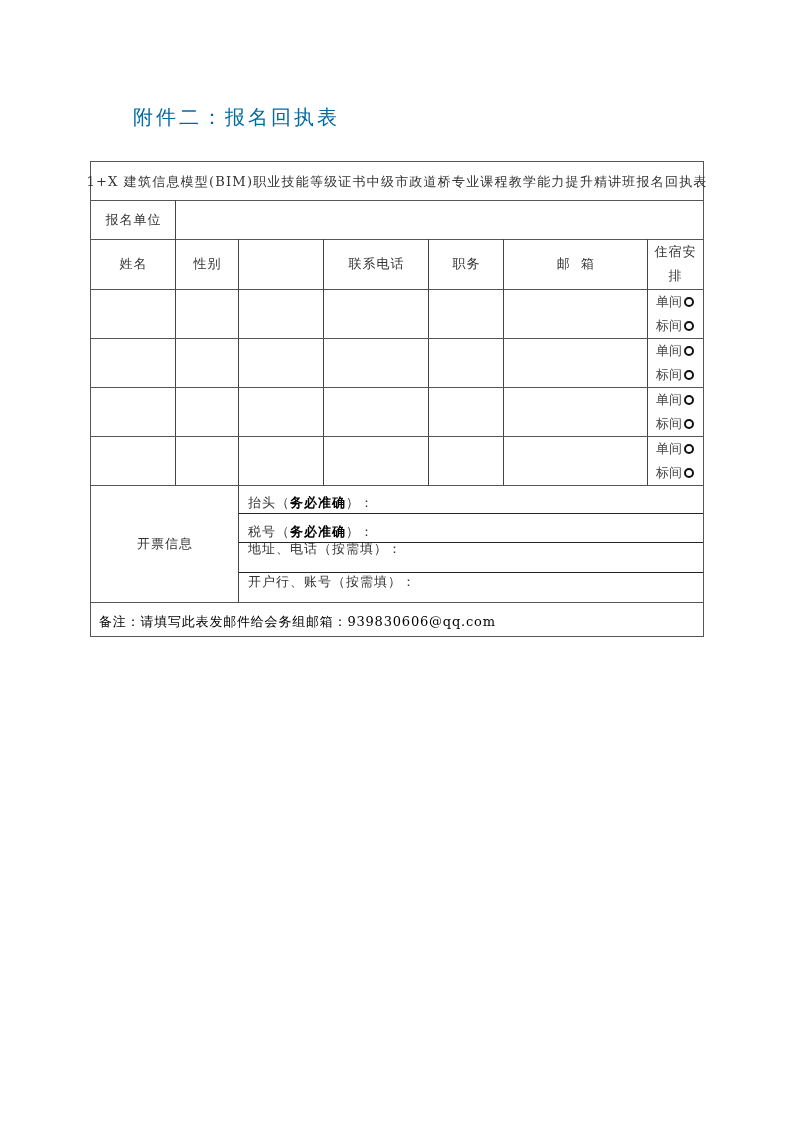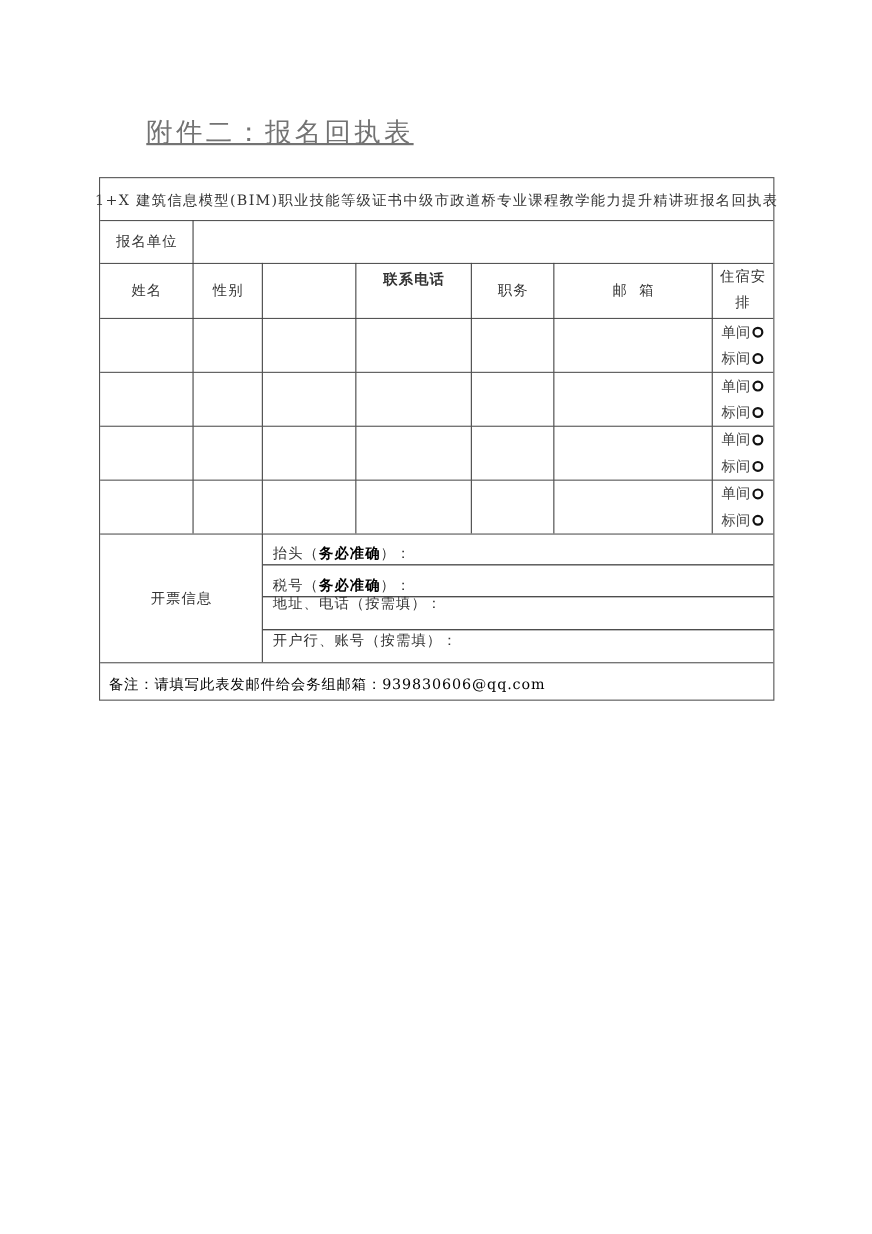--- a/index.html
+++ b/index.html
@@ -1,18 +1,18 @@
 <!DOCTYPE html>
 <html><head>
 <meta charset="utf-8">
 <style>
   html, body { margin: 0; padding: 0; background: #ffffff; }
   body { width: 793px; height: 1122px; position: relative; overflow: hidden;
          font-family: "DejaVu Serif", "Liberation Serif", serif; color: #222; }
-  .title { position: absolute; left: 133px; top: 104px; font-size: 24px; letter-spacing: 3px; color: #737373; text-decoration: underline; }
+  .title { position: absolute; left: 133px; top: 104px; font-size: 20px; letter-spacing: 3px; color: #0369a1; }
   .form { position: absolute; left: 90px; top: 161px; width: 614px; height: 476px;
           border: 1px solid #555; box-sizing: border-box; }
   .cell { position: absolute; box-sizing: border-box; display: flex; align-items: center;
           font-size: 13px; color: #333; letter-spacing: 1px; }
   .center { justify-content: center; text-align: center; }
   .hl { position: absolute; height: 0; border-top: 1px solid #555; }
   .vl { position: absolute; width: 0; border-left: 1px solid #444; }
   .heading-row { font-size: 13px; letter-spacing: 1.2px; white-space: nowrap; }
   .room-opt { position: absolute; display: flex; align-items: center; font-size: 13px; color: #444; }
   .radio { display: inline-block; width: 6px; height: 6px; border: 2.5px solid #111; border-radius: 50%;
@@ -31,21 +31,21 @@
   <div class="cell center heading-row" style="left:0;top:0;width:612px;height:39px;">1+X 建筑信息模型(BIM)职业技能等级证书中级市政道桥专业课程教学能力提升精讲班报名回执表</div>
   <div class="hl" style="left:0;top:38px;width:612px;"></div>
 
   <div class="cell center" style="left:0;top:39px;width:85px;height:38px;">报名单位</div>
   <div class="cell" style="left:85px;top:39px;width:527px;height:38px;"></div>
   <div class="vl" style="left:84px;top:38px;height:39px;"></div>
   <div class="hl" style="left:0;top:77px;width:612px;"></div>
 
   <div class="cell center" style="left:0;top:77px;width:85px;height:50px;">姓名</div>
   <div class="cell center" style="left:85px;top:77px;width:63px;height:50px;">性别</div>
-  <div class="cell center" style="left:233px;top:67px;width:105px;height:50px;font-weight:bold;">联系电话</div>
+  <div class="cell center" style="left:233px;top:77px;width:105px;height:50px;">联系电话</div>
   <div class="cell center" style="left:338px;top:77px;width:75px;height:50px;">职务</div>
   <div class="cell center" style="left:413px;top:77px;width:144px;height:50px;white-space:pre;">邮  箱</div>
   <div class="cell center" style="left:557px;top:77px;width:55px;height:50px;flex-direction:column;line-height:24px;">
     <span>住宿安</span>
     <span>排</span>
   </div>
   <div class="hl" style="left:0;top:127px;width:612px;"></div>
 
   <div class="vl" style="left:84px;top:77px;height:246px;"></div>
   <div class="vl" style="left:147px;top:77px;height:246px;"></div>

